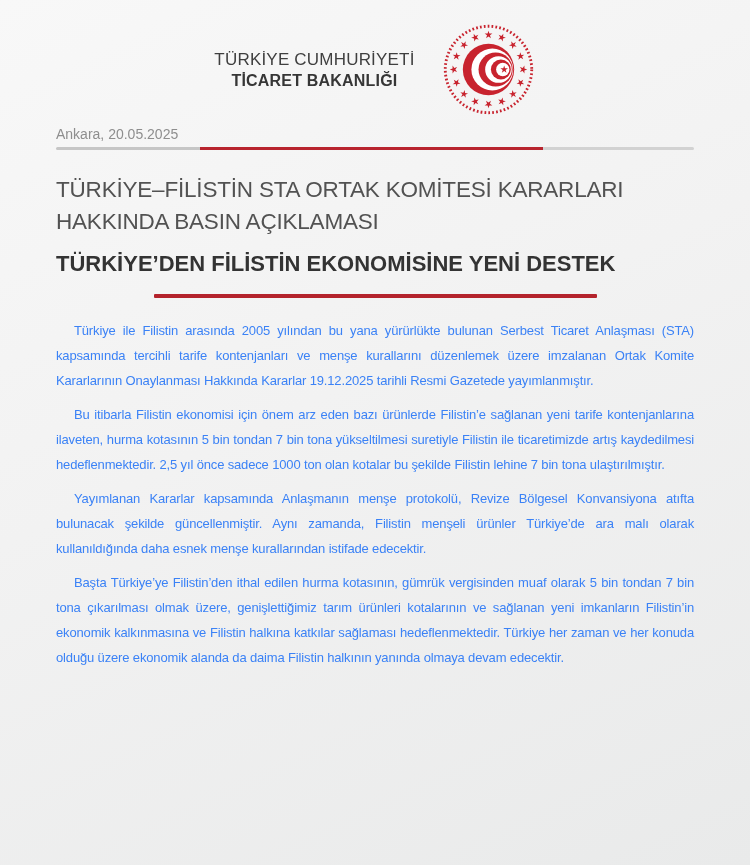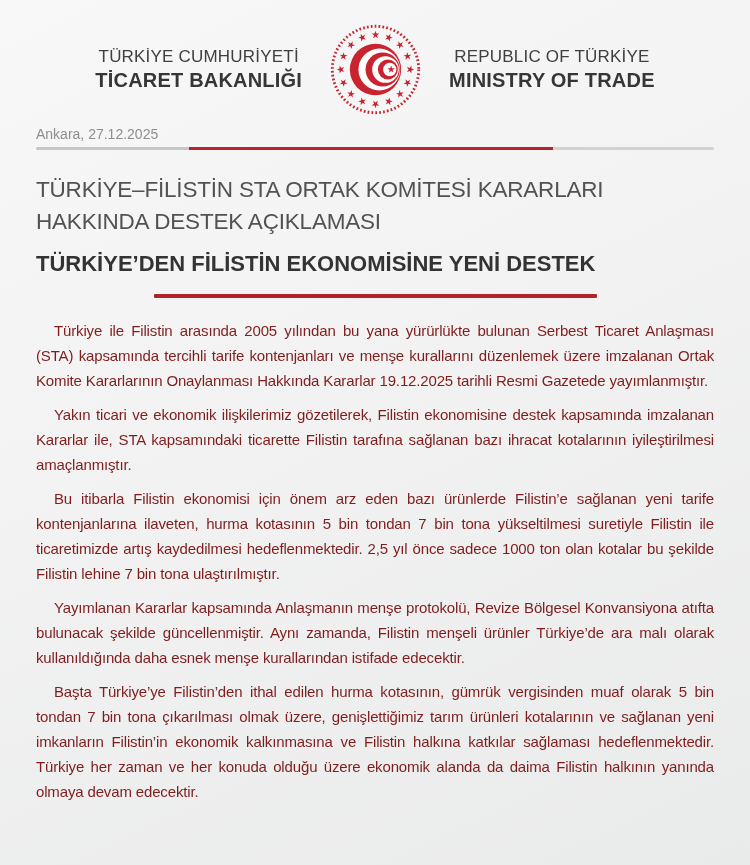--- a/index.html
+++ b/index.html
@@ -4,41 +4,41 @@
 <style>
   html,body{margin:0;padding:0;}
   body{
     width:750px;height:865px;
     font-family:"Liberation Sans",sans-serif;
     background:linear-gradient(155deg,#f8f8f8 0%,#f2f2f2 45%,#e9eaea 100%);
     overflow:hidden;
   }
   .page{
     box-sizing:border-box;width:750px;height:865px;
-    padding:22px 36px 0;display:flex;flex-direction:column;overflow:hidden;
+    padding:22px 56px 0;display:flex;flex-direction:column;overflow:hidden;
   }
   header{display:flex;align-items:center;justify-content:center;gap:26px;}
   .hblock{text-align:center;white-space:nowrap;}
   .hline1{font-size:17px;color:#3f3f3f;letter-spacing:.2px;}
-  .hline2{font-size:20px;font-weight:700;color:#363636;letter-spacing:.2px;margin-top:2px;}
+  .hline2{font-size:16px;font-weight:700;color:#363636;letter-spacing:.2px;margin-top:2px;}
   .emblem{width:95px;height:95px;flex:0 0 auto;}
   .emblem svg{display:block;width:95px;height:95px;}
   .dateline{margin-top:9px;font-size:14px;color:#8e8e8e;}
   .divider{
     margin-top:5px;height:3px;border-radius:2px;
     background:linear-gradient(90deg,#c6c6c6 0 22.5%,#b8242e 22.5% 76.3%,#d2d2d2 76.3% 100%);
   }
   .title{margin:24px 0 0;font-weight:400;color:#525252;
          font-size:22.5px;line-height:32px;letter-spacing:-0.2px;}
   .subtitle{margin:13px 0 0;text-align:left;font-weight:700;color:#333;
             font-size:22px;letter-spacing:0;}
   .sub-underline{width:443px;height:4px;background:#b4232c;margin:17px auto 0;border-radius:1px;}
   main{margin-top:20px;}
   main p{
-    margin:0 0 9px;font-size:15px;line-height:25px;color:#7f1d1d;
+    margin:0 0 9px;font-size:13px;line-height:25px;color:#3b82f6;
     text-align:justify;text-indent:18px;letter-spacing:-0.15px;
   }
 </style>
 </head>
 <body>
 
 <div class="page">
 
   <header>
     <div class="hblock">
@@ -73,39 +73,34 @@
         <circle r="27" fill="#C8232E"></circle>
         <circle cx="4" r="22" fill="#ffffff"></circle>
         <circle cx="7.5" r="18" fill="#C8232E"></circle>
         <circle cx="10.5" r="14" fill="#ffffff"></circle>
         <circle cx="13" r="10.5" fill="#C8232E"></circle>
         <circle cx="15" r="7" fill="#ffffff"></circle>
         <use href="#st" transform="translate(16.5,0) scale(4.2)" fill="#C8232E"></use>
       </svg>
     </div>
 
-    <div class="hblock">
-      <div class="hline1">REPUBLIC OF TÜRKİYE</div>
-      <div class="hline2">MINISTRY OF TRADE</div>
-    </div>
   </header>
 
-  <div class="dateline">Ankara, 27.12.2025</div>
+  <div class="dateline">Ankara, 20.05.2025</div>
 
   <div class="divider"></div>
 
   <h1 class="title">
     <span>TÜRKİYE–FİLİSTİN STA ORTAK KOMİTESİ KARARLARI</span><br>
-    <span>HAKKINDA DESTEK AÇIKLAMASI</span>
+    <span>HAKKINDA BASIN AÇIKLAMASI</span>
   </h1>
 
   <h2 class="subtitle">TÜRKİYE’DEN FİLİSTİN EKONOMİSİNE YENİ DESTEK</h2>
   <div class="sub-underline"></div>
 
   <main>
     <p>Türkiye ile Filistin arasında 2005 yılından bu yana yürürlükte bulunan Serbest Ticaret Anlaşması (STA) kapsamında tercihli tarife kontenjanları ve menşe kurallarını düzenlemek üzere imzalanan Ortak Komite Kararlarının Onaylanması Hakkında Kararlar 19.12.2025 tarihli Resmi Gazetede yayımlanmıştır.</p>
-    <p>Yakın ticari ve ekonomik ilişkilerimiz gözetilerek, Filistin ekonomisine destek kapsamında imzalanan Kararlar ile, STA kapsamındaki ticarette Filistin tarafına sağlanan bazı ihracat kotalarının iyileştirilmesi amaçlanmıştır.</p>
     <p>Bu itibarla Filistin ekonomisi için önem arz eden bazı ürünlerde Filistin’e sağlanan yeni tarife kontenjanlarına ilaveten, hurma kotasının 5 bin tondan 7 bin tona yükseltilmesi suretiyle Filistin ile ticaretimizde artış kaydedilmesi hedeflenmektedir. 2,5 yıl önce sadece 1000 ton olan kotalar bu şekilde Filistin lehine 7 bin tona ulaştırılmıştır.</p>
     <p>Yayımlanan Kararlar kapsamında Anlaşmanın menşe protokolü, Revize Bölgesel Konvansiyona atıfta bulunacak şekilde güncellenmiştir. Aynı zamanda, Filistin menşeli ürünler Türkiye’de ara malı olarak kullanıldığında daha esnek menşe kurallarından istifade edecektir.</p>
     <p>Başta Türkiye’ye Filistin’den ithal edilen hurma kotasının, gümrük vergisinden muaf olarak 5 bin tondan 7 bin tona çıkarılması olmak üzere, genişlettiğimiz tarım ürünleri kotalarının ve sağlanan yeni imkanların Filistin’in ekonomik kalkınmasına ve Filistin halkına katkılar sağlaması hedeflenmektedir. Türkiye her zaman ve her konuda olduğu üzere ekonomik alanda da daima Filistin halkının yanında olmaya devam edecektir.</p>
   </main>
 
 </div>
 
 </body></html>

